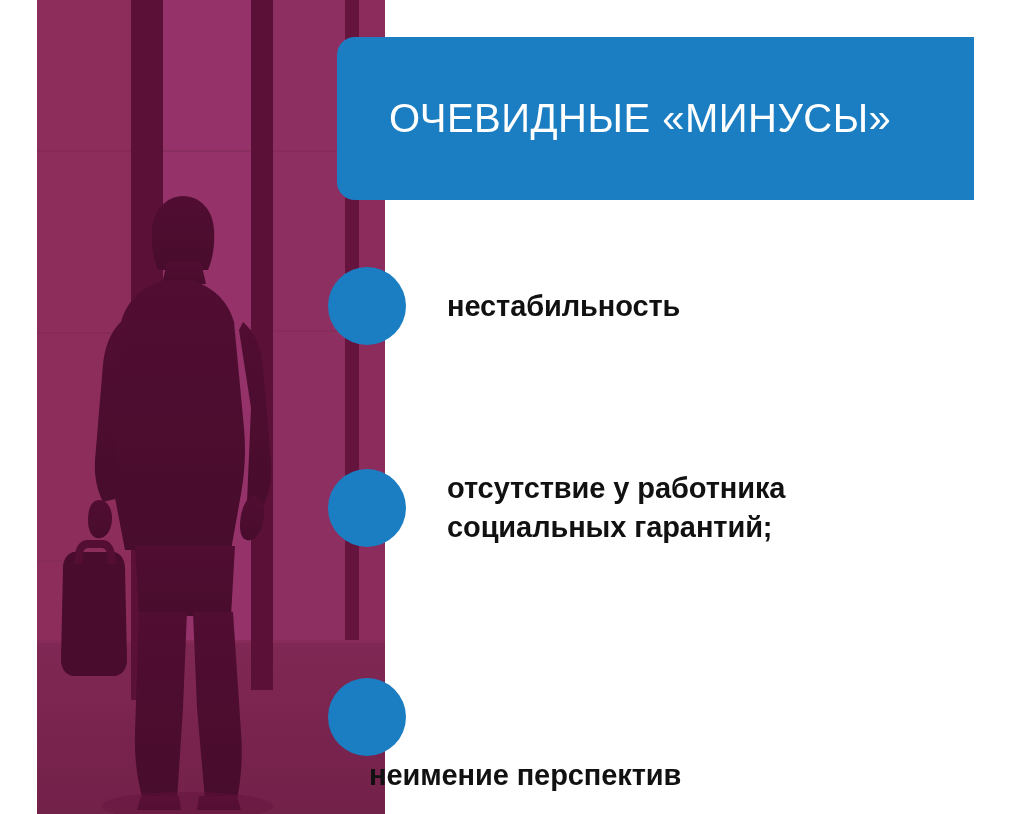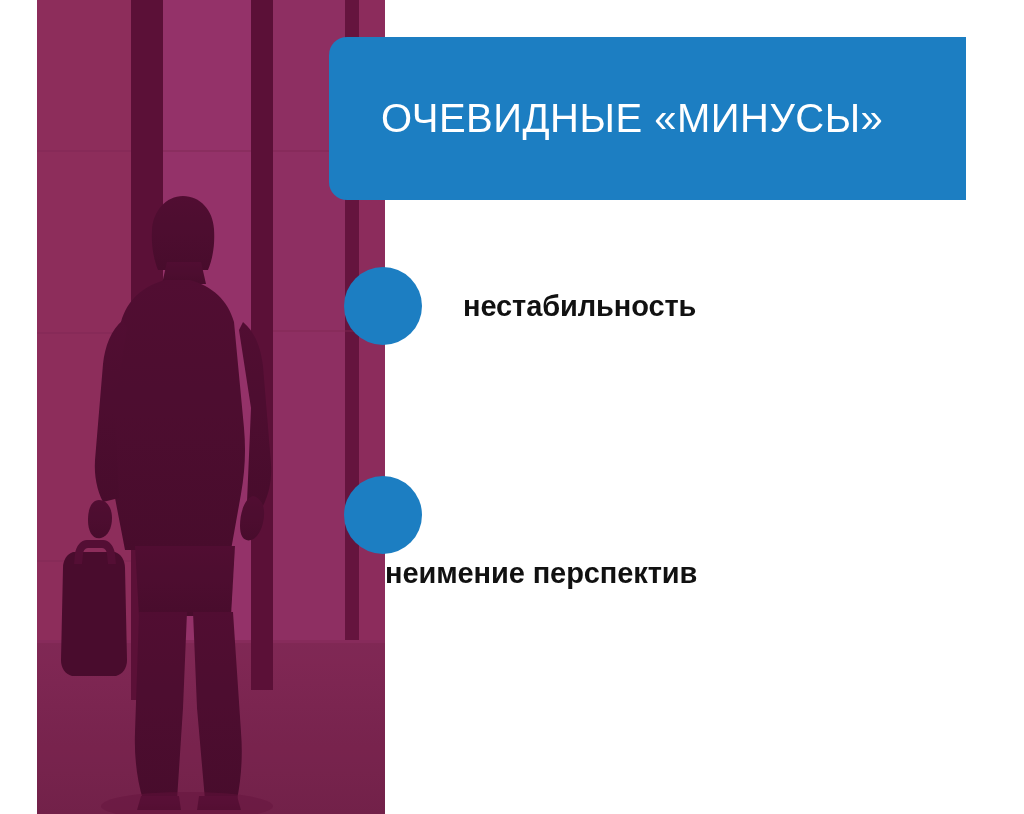--- a/index.html
+++ b/index.html
@@ -27,21 +27,21 @@
     width:348px;
     height:814px;
     overflow:hidden;
     background:#8a2d5c;
   }
   .photo svg { display:block; width:348px; height:814px; }
 
   
   .title-banner {
     position:absolute;
-    left:329px;
+    left:337px;
     top:37px;
     width:637px;
     height:163px;
     background:#1c7ec2;
     border-radius:18px 0 0 18px;
     display:flex;
     flex-direction:column;
     justify-content:center;
     padding-left:52px;
     padding-right:20px;
@@ -52,21 +52,21 @@
     font-weight:400;
     letter-spacing:0.5px;
     line-height:1.28;
     white-space:nowrap;
     font-family:"Liberation Sans", sans-serif;
   }
 
   
   .bullet-list {
     position:absolute;
-    left:344px;
+    left:328px;
     top:240px;
     width:660px;
   }
   .bullet-row {
     position:relative;
     display:flex;
     align-items:center;
     min-height:96px;
   }
   .bullet-row.b1 { margin-top:18px; }
@@ -186,20 +186,27 @@
 
   <div class="bullet-list">
 
     <div class="bullet-row b1">
       <div class="bullet-dot"></div>
       <div class="bullet-text">
         <div>нестабильность</div>
       </div>
     </div>
 
+    <div class="bullet-row b2">
+      <div class="bullet-dot"></div>
+      <div class="bullet-text">
+        <div>отсутствие у работника</div>
+        <div>социальных гарантий;</div>
+      </div>
+    </div>
 
     <div class="bullet-row b3">
       <div class="bullet-dot"></div>
       <div class="bullet-text">
         <div>неимение перспектив</div>
       </div>
     </div>
 
   </div>
 

